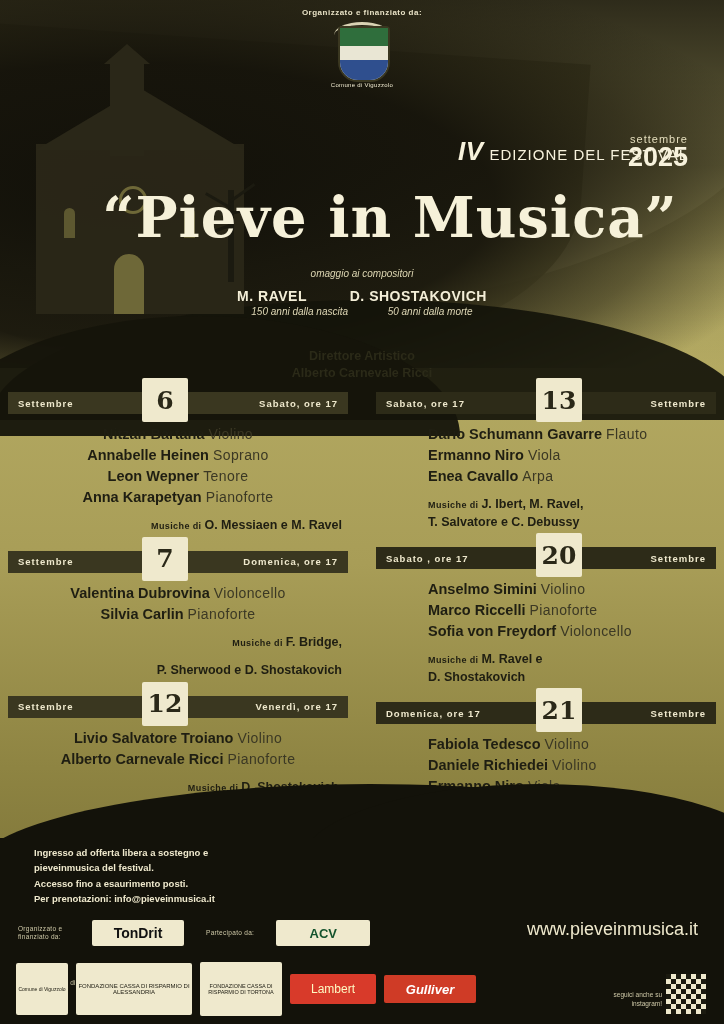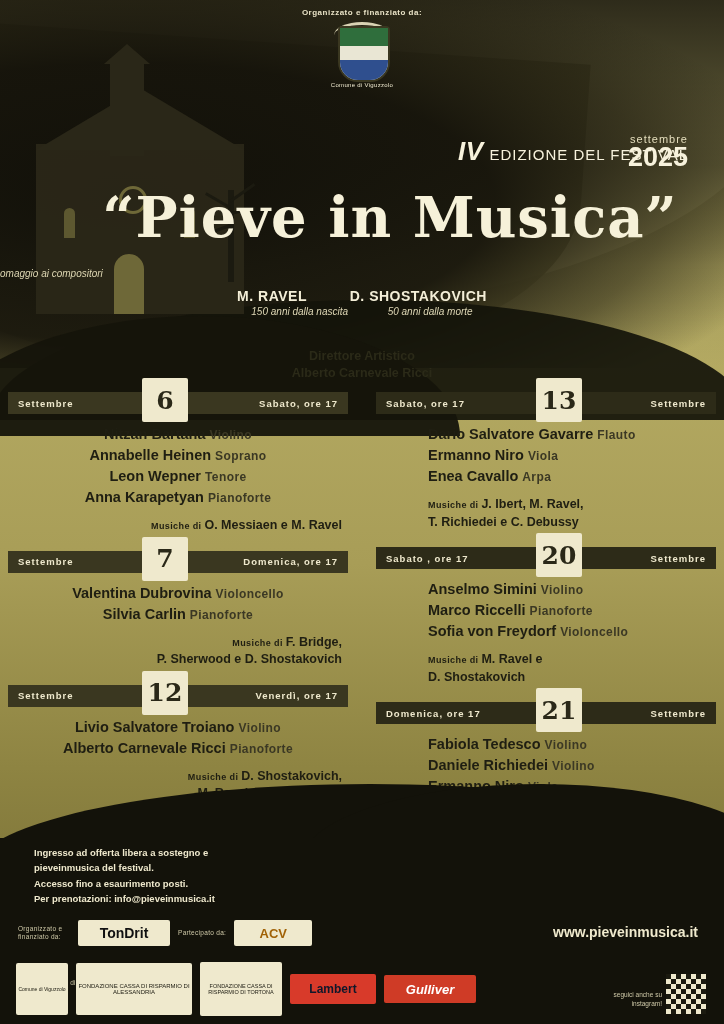--- a/index.html
+++ b/index.html
@@ -68,21 +68,21 @@
   .edition .line1{font-size:19px;color:#f7f2dc;letter-spacing:.5px;text-align:right;}
   .edition .line1 .iv{font-size:26px;font-weight:bold;font-style:italic;}
   .edition .line1 .small{font-size:15px;letter-spacing:1px;}
   .ymonth{position:absolute;right:36px;top:133px;text-align:right;}
   .ymonth .mon{font-size:11px;color:#e6dfbe;letter-spacing:1px;}
   .ymonth .yr{font-size:27px;font-weight:bold;color:#f7f2dc;line-height:.9;}
 
   .maintitle{position:absolute;left:0;top:184px;width:724px;text-align:center;
     font-size:56px;font-weight:bold;color:#f6f1d9;letter-spacing:1px;
     font-family:"DejaVu Serif", serif;margin-left:28px;}
-  .omaggio{position:absolute;left:0;top:268px;width:724px;text-align:left;font-size:10px;color:#ddd6b2;font-style:italic;}
+  .omaggio{position:absolute;left:0;top:268px;width:724px;text-align:center;font-size:10px;color:#ddd6b2;font-style:italic;}
   .composers{position:absolute;left:0;top:288px;width:724px;text-align:center;}
   .composers .row{font-size:14px;font-weight:bold;color:#f4efd8;letter-spacing:.5px;}
   .composers .row span{display:inline-block;}
   .composers .sub{font-size:10px;color:#ded7b5;font-style:italic;margin-top:2px;}
   .composers .gap{display:inline-block;width:34px;}
 
   .direttore{position:absolute;left:0;top:348px;width:724px;text-align:center;font-size:12.5px;color:#2b2a18;font-weight:bold;line-height:1.35;}
 
   
   .cols{position:absolute;left:0;top:392px;width:724px;}
@@ -95,40 +95,40 @@
   .bar .lbl{font-size:9.5px;letter-spacing:1px;color:#efe9cd;font-weight:bold;}
   .bar .left{padding-left:10px;}
   .bar .right{margin-left:auto;padding-right:10px;}
   .daybox{position:absolute;top:-14px;width:46px;height:44px;background:#efe9cd;color:#2a2818;
     font-size:25px;font-weight:bold;display:flex;align-items:center;justify-content:center;
     font-family:"DejaVu Serif", serif;border-radius:2px;}
   .dayL{left:134px;}
   .dayR{left:160px;}
   .perf{padding:10px 6px 0 6px;text-align:center;}
   .perf .p{font-size:14.5px;font-weight:bold;color:#1f1e12;line-height:1.45;}
-  .perf .p .role{font-size:12px;font-weight:bold;letter-spacing:.4px;color:#3b3824;}
+  .perf .p .role{font-size:14px;font-weight:normal;letter-spacing:.4px;color:#3b3824;}
   .perf .mus{margin-top:9px;font-size:12.5px;font-weight:bold;color:#1f1e12;line-height:1.4;text-align:right;}
   .perf .mus .mk{font-size:9px;letter-spacing:.4px;}
   .colR .perf .p,.colR .perf .mus{text-align:left;padding-left:46px;}
   .colR .perf{text-align:left;}
 
   
   .info{position:absolute;left:34px;bottom:118px;width:300px;font-size:9.5px;color:#efe9cd;line-height:1.6;font-weight:bold;}
-  .website{position:absolute;right:26px;bottom:84px;font-size:14px;font-weight:bold;color:#efe9cd;text-align:center;}
-  .sponsorrow{position:absolute;left:18px;bottom:78px;display:flex;align-items:center;gap:8px;}
+  .website{position:absolute;right:26px;bottom:84px;font-size:18px;font-weight:normal;color:#efe9cd;text-align:center;}
+  .sponsorrow{position:absolute;left:18px;bottom:78px;display:flex;align-items:center;gap:22px;}
   .sp-label{font-size:6.5px;color:#cfc9a8;letter-spacing:.3px;max-width:52px;line-height:1.2;}
   .logo-box{background:#efe9cd;color:#1b1a10;font-weight:bold;display:flex;align-items:center;justify-content:center;border-radius:2px;}
   .tondrit{width:92px;height:26px;font-size:14px;color:#111;background:#efe9cd;}
-  .acv{width:78px;height:26px;font-size:13px;color:#a16207;background:#efe9cd;}
+  .acv{width:94px;height:26px;font-size:13px;color:#14532d;background:#efe9cd;}
   .bottomlogos{position:absolute;left:16px;bottom:8px;display:flex;align-items:center;gap:8px;}
   .bl{background:#efe9cd;border-radius:2px;display:flex;align-items:center;justify-content:center;color:#1b1a10;}
   .bl1{width:52px;height:52px;}
   .bl2{width:112px;height:48px;font-size:8px;}
   .bl3{width:78px;height:50px;font-size:7px;}
-  .bl4{width:86px;height:30px;background:#d83a2a;color:#0f172a;font-size:12px;font-weight:bold;}
+  .bl4{width:86px;height:30px;background:#d83a2a;color:#fef9c3;font-size:12px;font-weight:normal;}
   .bl5{width:92px;height:28px;background:#cf3b26;color:#fff;font-size:13px;font-weight:bold;font-style:italic;}
   .qr{position:absolute;right:18px;bottom:10px;width:40px;height:40px;background:
      repeating-conic-gradient(#efe9cd 0 25%, #1b1a10 0 50%) 0 0/10px 10px;}
   .qrlabel{position:absolute;right:62px;bottom:16px;font-size:6.5px;color:#cfc9a8;text-align:right;line-height:1.3;width:70px;}
   .conlabel{position:absolute;left:16px;bottom:38px;font-size:6.5px;color:#cfc9a8;letter-spacing:.3px;}
 </style>
 </head>
 <body>
 
 <div class="poster">
@@ -219,21 +219,21 @@
         <div class="block">
           <div class="bar">
             <span class="lbl left">Settembre</span>
             <span class="lbl right">Domenica, ore 17</span>
             <div class="daybox dayL">7</div>
           </div>
           <div class="perf">
             <div class="p"><span>Valentina Dubrovina </span><span class="role">Violoncello</span></div>
             <div class="p"><span>Silvia Carlin </span><span class="role">Pianoforte</span></div>
             <div class="mus"><span class="mk">Musiche di </span><span>F. Bridge,</span></div>
-            <div class="mus" style="margin-top: 0px;">P. Sherwood e D. Shostakovich</div>
+            <div class="mus" style="margin-top: 11px;">P. Sherwood e D. Shostakovich</div>
           </div>
         </div>
         <div class="block">
           <div class="bar">
             <span class="lbl left">Settembre</span>
             <span class="lbl right">Venerdì, ore 17</span>
             <div class="daybox dayL">12</div>
           </div>
           <div class="perf">
             <div class="p"><span>Livio Salvatore Troiano </span><span class="role">Violino</span></div>
@@ -244,25 +244,25 @@
         </div>
       </div>
     <div class="col colR" id="colR">
         <div class="block">
           <div class="bar dark">
             <span class="lbl left">Sabato, ore 17</span>
             <span class="lbl right">Settembre</span>
             <div class="daybox dayR">13</div>
           </div>
           <div class="perf">
-            <div class="p"><span>Dario Salvatore Gavarre </span><span class="role">Flauto</span></div>
+            <div class="p"><span>Dario Schumann Gavarre </span><span class="role">Flauto</span></div>
             <div class="p"><span>Ermanno Niro </span><span class="role">Viola</span></div>
             <div class="p"><span>Enea Cavallo </span><span class="role">Arpa</span></div>
             <div class="mus"><span class="mk">Musiche di </span><span>J. Ibert, M. Ravel,</span></div>
-            <div class="mus" style="margin-top: 0px;">T. Richiedei e C. Debussy</div>
+            <div class="mus" style="margin-top: 0px;">T. Salvatore e C. Debussy</div>
           </div>
         </div>
         <div class="block">
           <div class="bar dark">
             <span class="lbl left">Sabato , ore 17</span>
             <span class="lbl right">Settembre</span>
             <div class="daybox dayR">20</div>
           </div>
           <div class="perf">
             <div class="p"><span>Anselmo Simini </span><span class="role">Violino</span></div>

